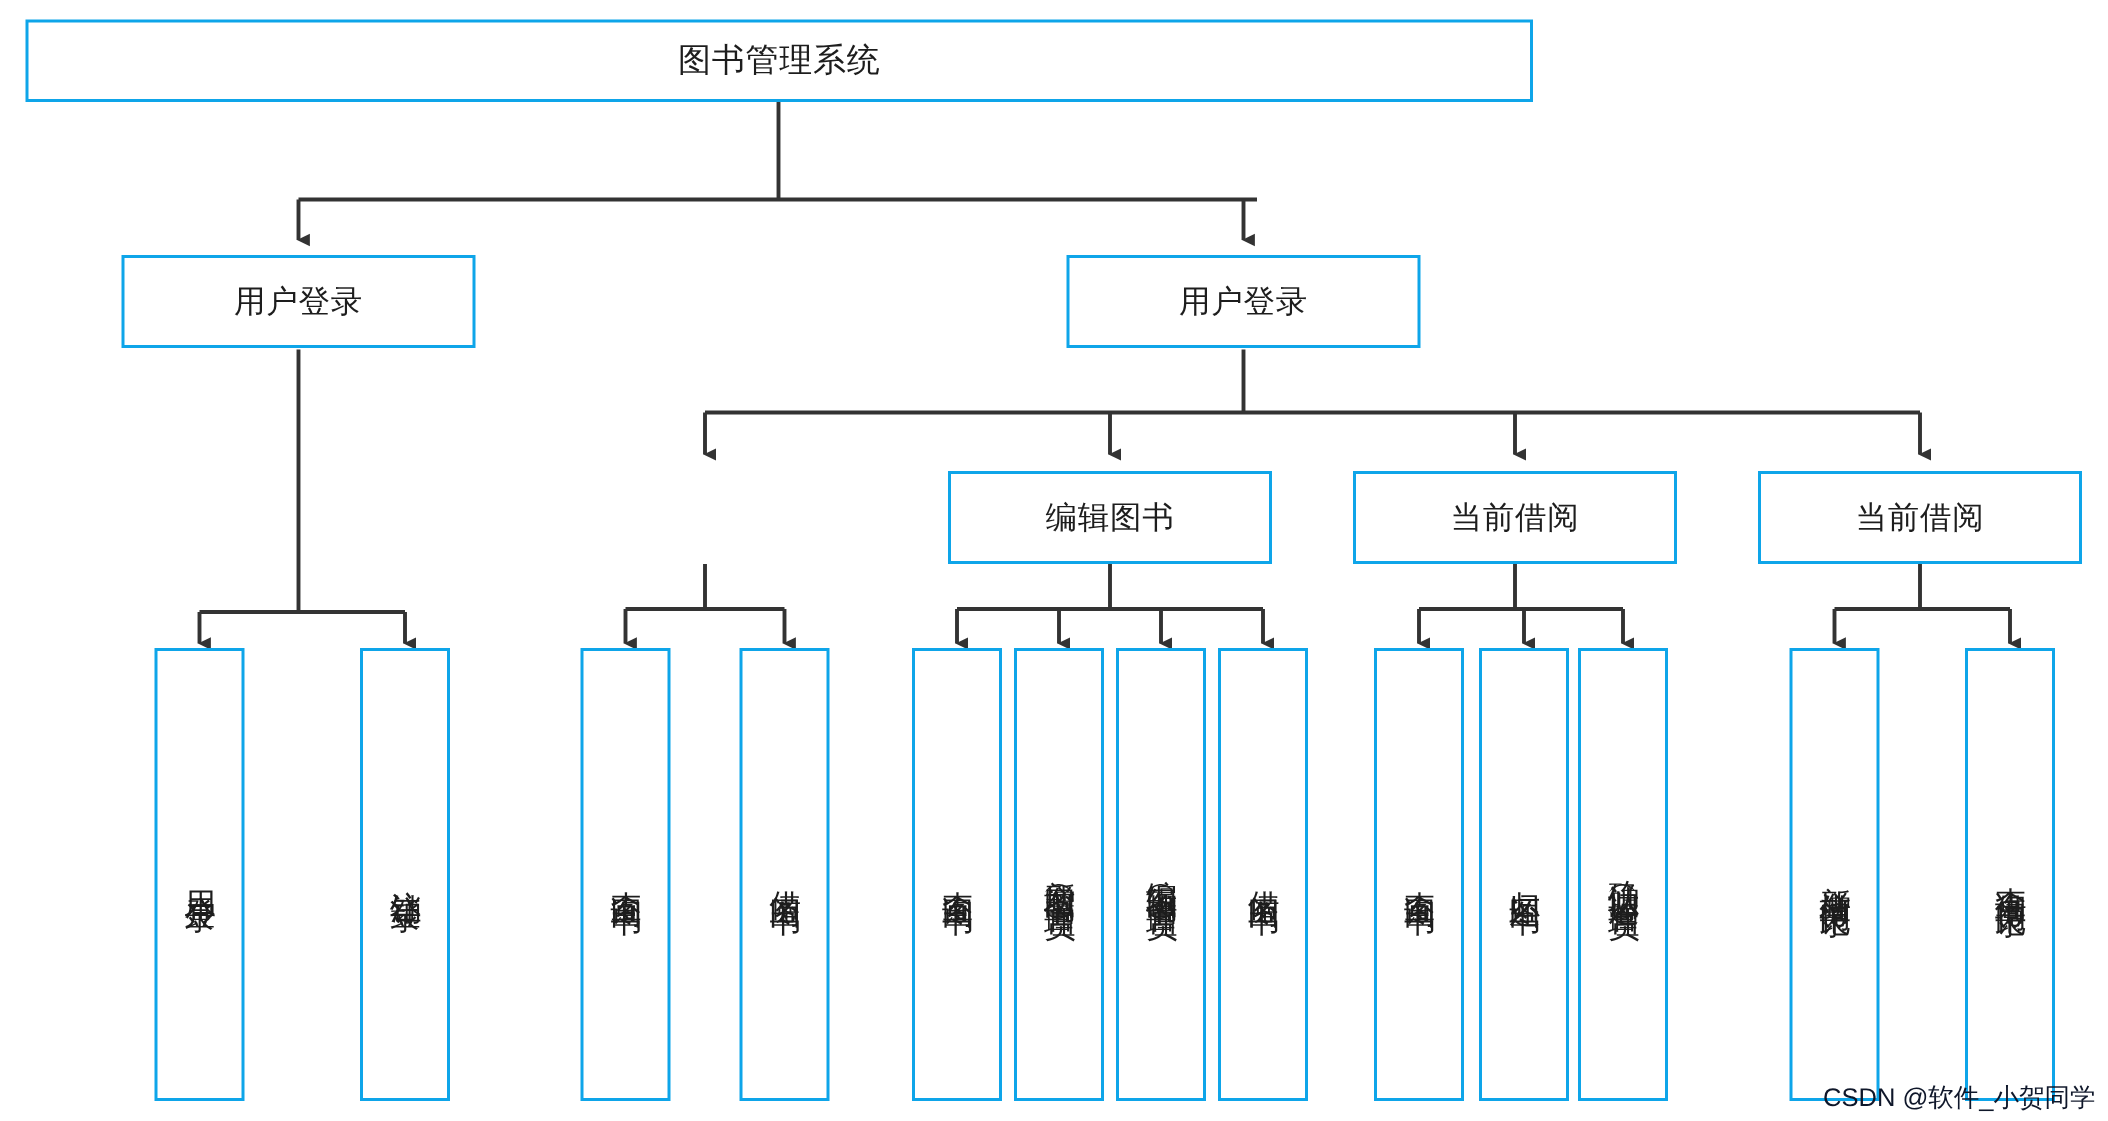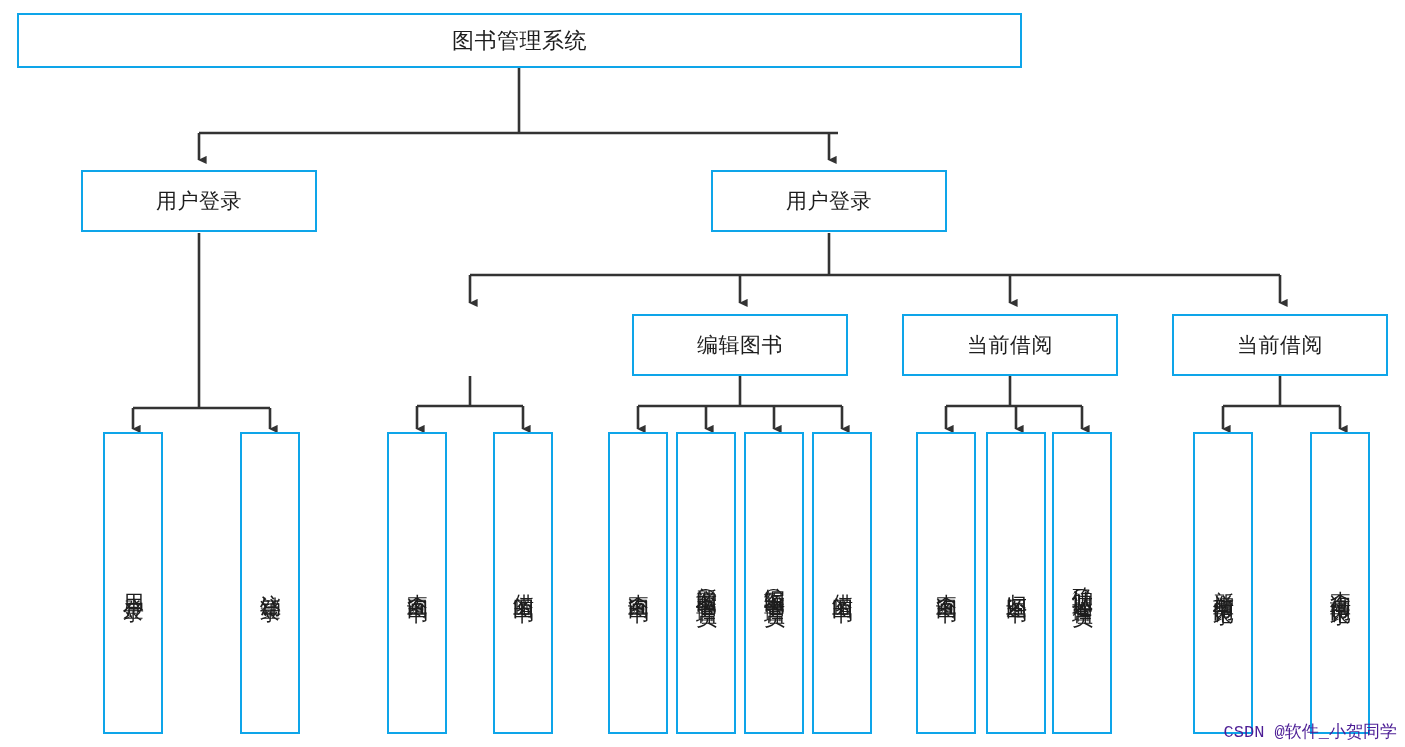--- a/index.html
+++ b/index.html
@@ -59,24 +59,24 @@
     max-height: 100%;
   }
   .node.root .label { font-size: 22px; }
   .node.lvl2 .label { font-size: 21px; }
   .node.lvl3 .label { font-size: 21px; }
   #watermark {
     position: absolute;
     right: 8px;
     bottom: 4px;
     font-size: 17px;
-    color: #4c1d95;
+    color: #0f172a;
     z-index: 5;
     white-space: nowrap;
-    font-family: Liberation Mono, monospace;
+    font-family: Liberation Sans, sans-serif;
     margin-top: 11px;
   }
 </style>
 </head>
 <body>
 
 <div id="diagram">
 
   <svg id="edges" viewBox="0 0 1405 747" xmlns="http://www.w3.org/2000/svg">
     <defs>

